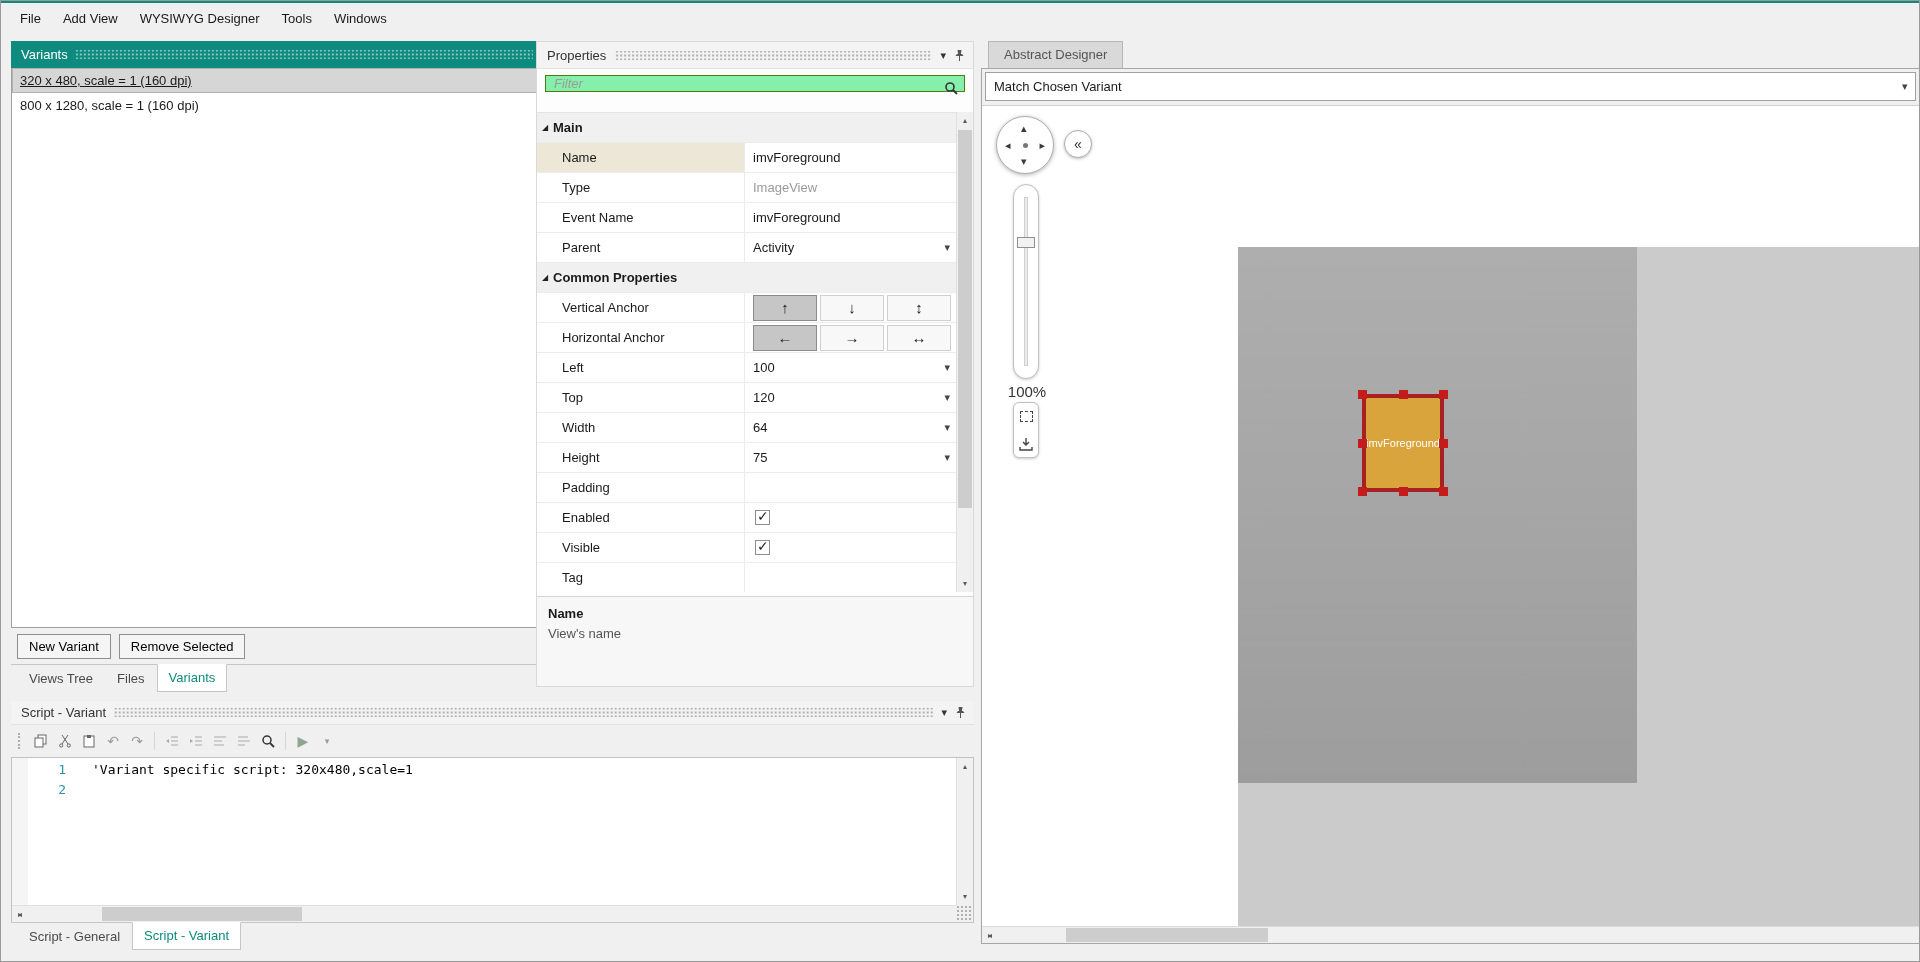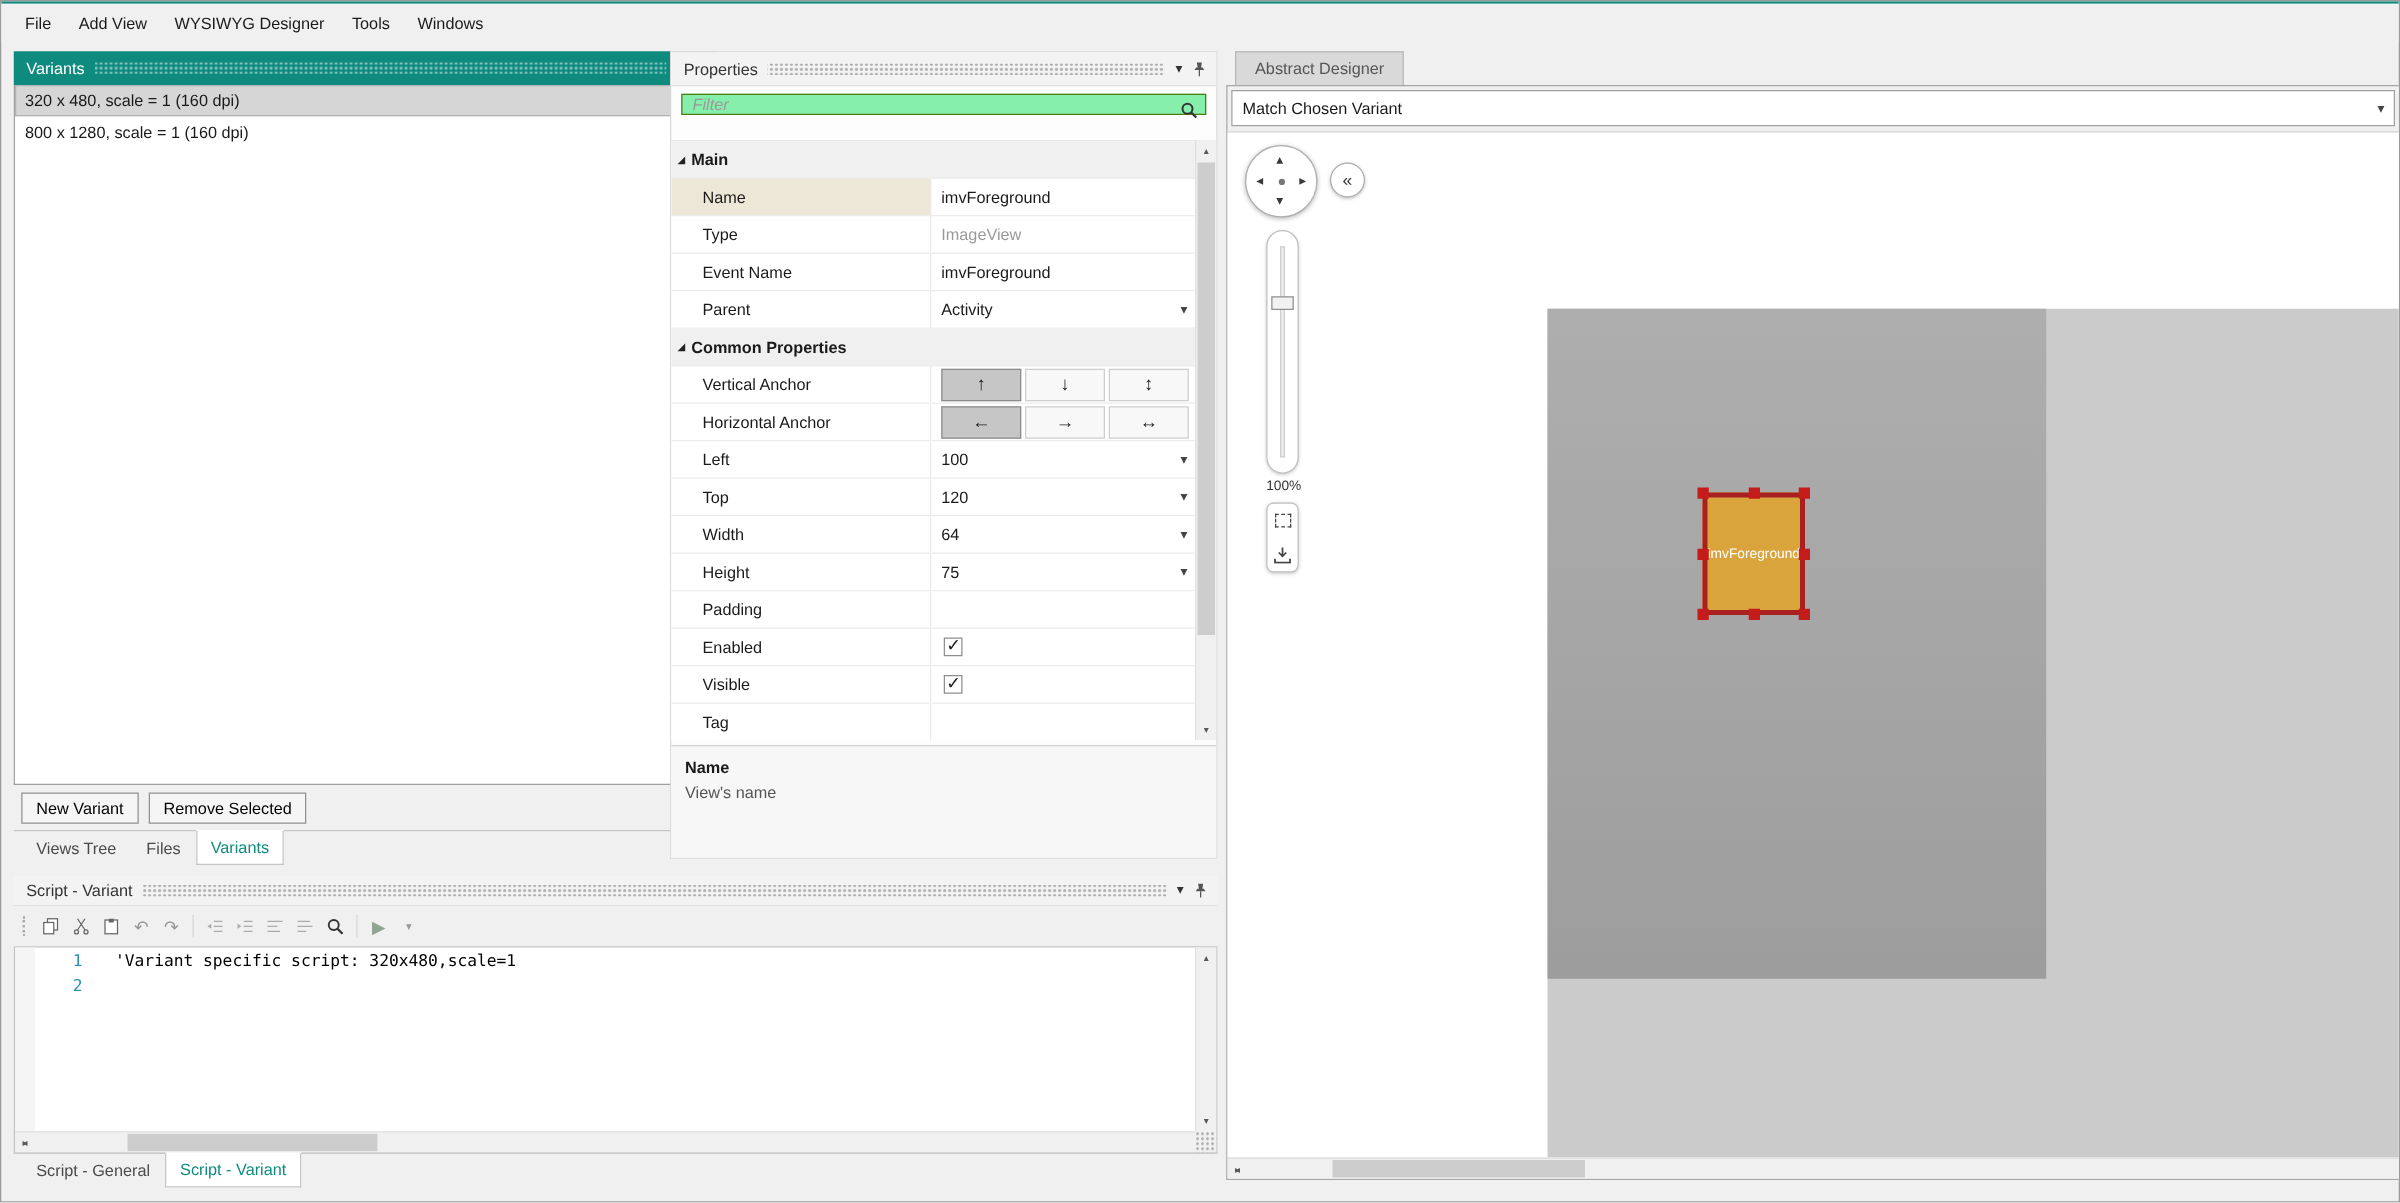--- a/index.html
+++ b/index.html
@@ -19,21 +19,21 @@
   .panel-header.gray { background:#f3f3f3; color:#333; border-bottom:1px solid #e2e2e2; }
   .dots { flex:1; height:9px; background-image: radial-gradient(rgba(0,0,0,.28) 1px, transparent 1.3px); background-size:4px 4px; background-position:center; }
   .panel-header.teal .dots { background-image: radial-gradient(rgba(255,255,255,.5) 1px, transparent 1.3px); }
   .hdr-ico { font-size:11px; line-height:1; cursor:default; }
   .pin { display:inline-flex; }
 
   
   .variants-panel { position:absolute; left:10px; top:40px; width:563px; height:651px; }
   .variant-list { position:absolute; left:0; top:27px; right:0; bottom:64px; background:#fff; border:1px solid #a0a0a0; border-top:none; overflow:hidden; }
   .variant-item { height:25px; line-height:24px; padding:0 7px; border:1px solid transparent; cursor:default; }
-  .variant-item.selected { background:#d6d6d6; border:1px solid #b2b2b2; }
+  .variant-item.selected { background:#d6d6d6; border:1px solid #b2b2b2;text-decoration:underline; }
   .variant-buttons { position:absolute; left:0; bottom:28px; height:36px; display:flex; align-items:center; gap:8px; padding-left:6px; }
   .btn { background:#f5f5f5; border:1px solid #8f8f8f; padding:4px 11px; font-size:13px; font-family:inherit; cursor:default; }
 
   .tabstrip { position:absolute; left:0; right:0; bottom:0; height:28px; border-top:1px solid #c6c6c6; display:flex; padding-left:6px; }
   .tab { padding:5px 11px 0 11px; color:#4a4a4a; border:1px solid transparent; cursor:default; }
   .tab.active { background:#fff; border:1px solid #c6c6c6; border-top-color:#fff; margin-top:-1px; color:#0e8b7e; }
 
   
   .properties-panel { position:absolute; left:535px; top:40px; width:438px; height:646px; background:#fdfdfd; border:1px solid #d9d9d9; }
   .filter-row { position:absolute; left:8px; right:8px; top:33px; height:29px; }
@@ -112,21 +112,21 @@
 
   .pan { position:absolute; left:14px; top:10px; width:58px; height:58px; border-radius:50%; background:#fff; border:1px solid #aeaeae; box-shadow:0 1px 4px rgba(0,0,0,.3); }
   .pan .a { position:absolute; color:#3a3a3a; font-size:11px; line-height:1; cursor:default; }
   .pan .up{left:24px;top:6px;} .pan .down{left:24px;bottom:6px;} .pan .left{left:8px;top:23px;} .pan .right{right:8px;top:23px;}
   .pan .cdot { position:absolute; left:26px; top:26px; width:5px; height:5px; border-radius:50%; background:#777; }
   .collapse-btn { position:absolute; left:82px; top:24px; width:28px; height:28px; border-radius:50%; background:#fff; border:1px solid #aeaeae; box-shadow:0 1px 3px rgba(0,0,0,.25); display:flex; align-items:center; justify-content:center; font-size:14px; color:#333; cursor:default; }
 
   .zoomslider { position:absolute; left:31px; top:78px; width:26px; height:195px; background:#fff; border:1px solid #c0c0c0; border-radius:13px; box-shadow:0 1px 3px rgba(0,0,0,.2); }
   .ztrack { position:absolute; left:50%; top:12px; bottom:12px; width:4px; transform:translateX(-50%); background:#ececec; border:1px solid #cfcfcf; }
   .zthumb { position:absolute; left:3px; right:3px; top:52px; height:11px; background:#f2f2f2; border:1px solid #8f8f8f; cursor:default; }
-  .zoomlabel { position:absolute; left:25px; top:277px; width:40px; text-align:center; font-size:11px; color:#333; }
+  .zoomlabel { position:absolute; left:25px; top:277px; width:40px; text-align:center; font-size:15px; color:#333; }
   .ztools { position:absolute; left:31px; top:296px; width:26px; height:56px; background:#fff; border:1px solid #c0c0c0; border-radius:6px; box-shadow:0 1px 3px rgba(0,0,0,.2); display:flex; flex-direction:column; align-items:center; justify-content:space-around; }
   .ztool { width:22px; height:22px; display:flex; align-items:center; justify-content:center; cursor:default; }
   .dashed-sq { width:13px; height:11px; border:1px dashed #444; }
 
   .dvscroll { position:absolute; right:0; top:36px; bottom:17px; width:17px; background:#f0f0f0; border-left:1px solid #dcdcdc; }
   .dvscroll .up { top:0; } .dvscroll .down { bottom:0; }
   .dvscroll .thumb { position:absolute; left:1px; right:1px; top:20px; height:215px; background:#cdcdcd; }
   .dhscroll { position:absolute; left:0; right:17px; bottom:0; height:17px; background:#f0f0f0; border-top:1px solid #dcdcdc; }
   .dhscroll .left { left:0; top:0; } .dhscroll .right { right:0; top:0; }
   .dhscroll .thumb { position:absolute; top:1px; bottom:1px; left:84px; width:202px; background:#cdcdcd; }

